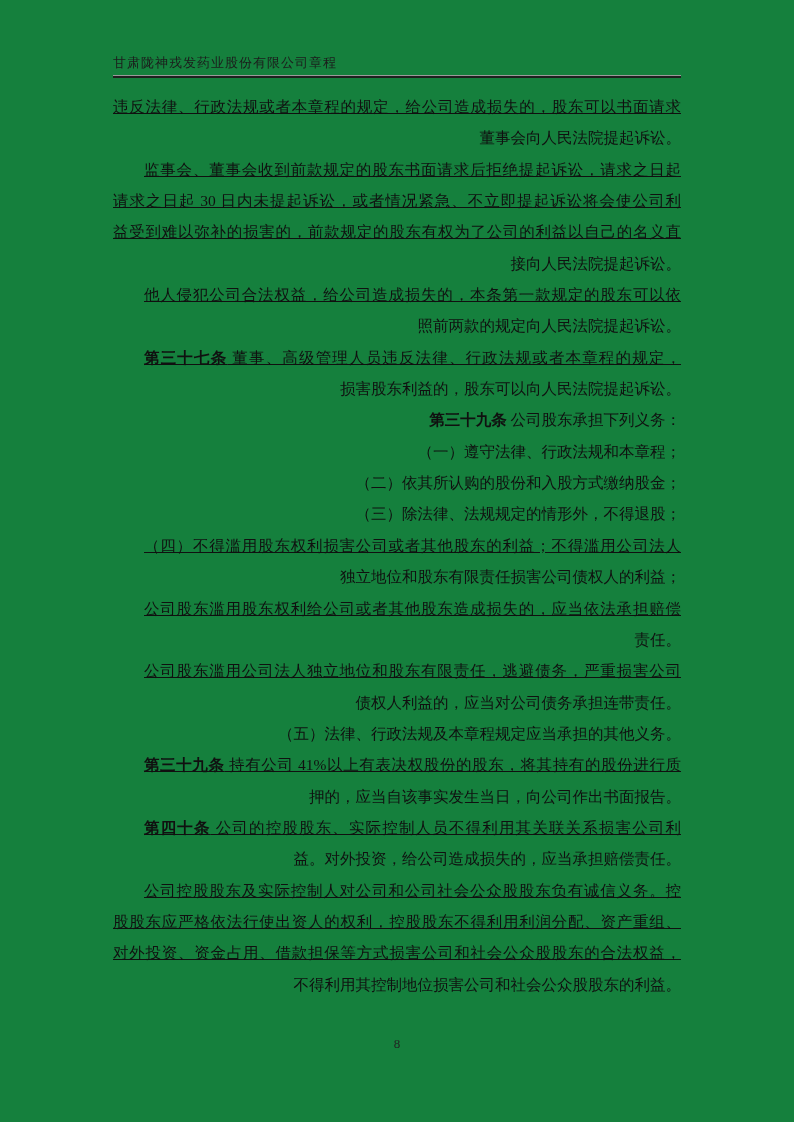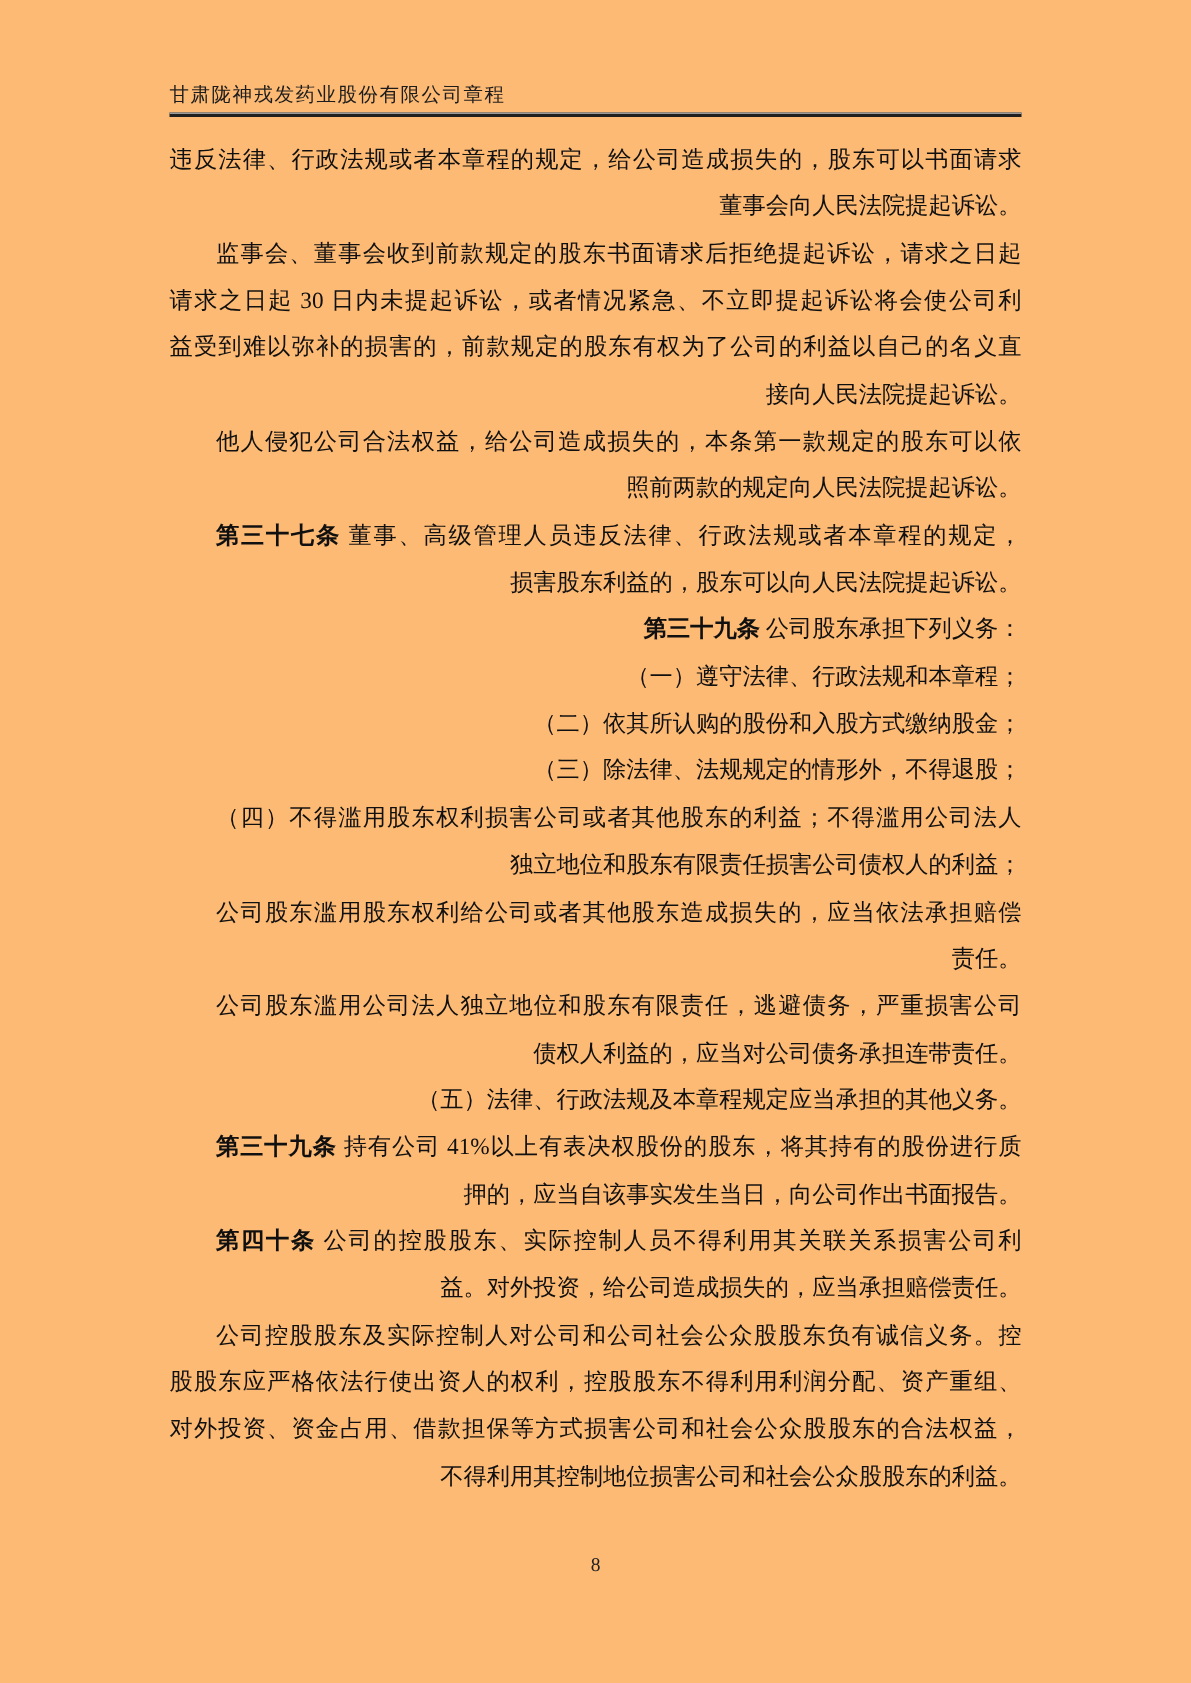--- a/index.html
+++ b/index.html
@@ -4,21 +4,21 @@
 <style>
   html, body {
     margin: 0;
     padding: 0;
     background: #ffffff;
   }
   .page {
     position: relative;
     width: 794px;
     height: 1122px;
-    background: #fdba74;
+    background: #15803d;
     font-family: "Liberation Serif", "DejaVu Serif", serif;
     color: #111111;
     overflow: hidden;
   }
   .doc-header {
     position: absolute;
     left: 113px;
     top: 54px;
     width: 568px;
   }
@@ -45,20 +45,21 @@
   }
   .line {
     height: 31.35px;
     text-align: right;
     white-space: normal;
     word-break: break-all;
   }
   .line.j {
     text-align: justify;
     text-align-last: justify;
+    text-decoration: underline;
   }
   .line.ind {
     text-indent: 31px;
   }
   .term {
     font-weight: 700;
   }
   .doc-footer {
     position: absolute;
     left: 0;

